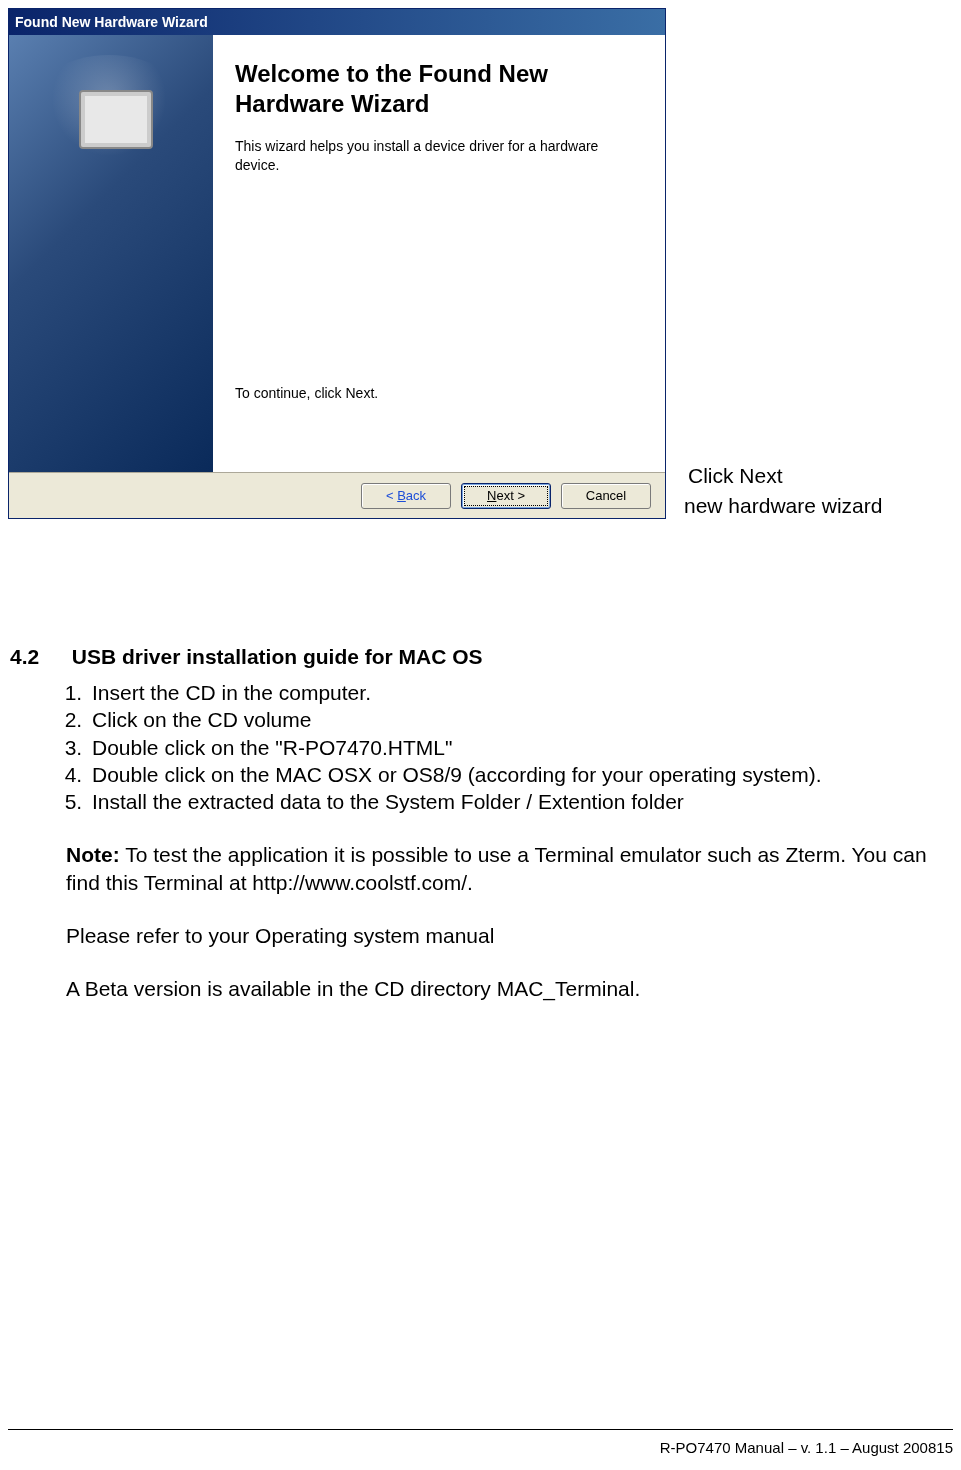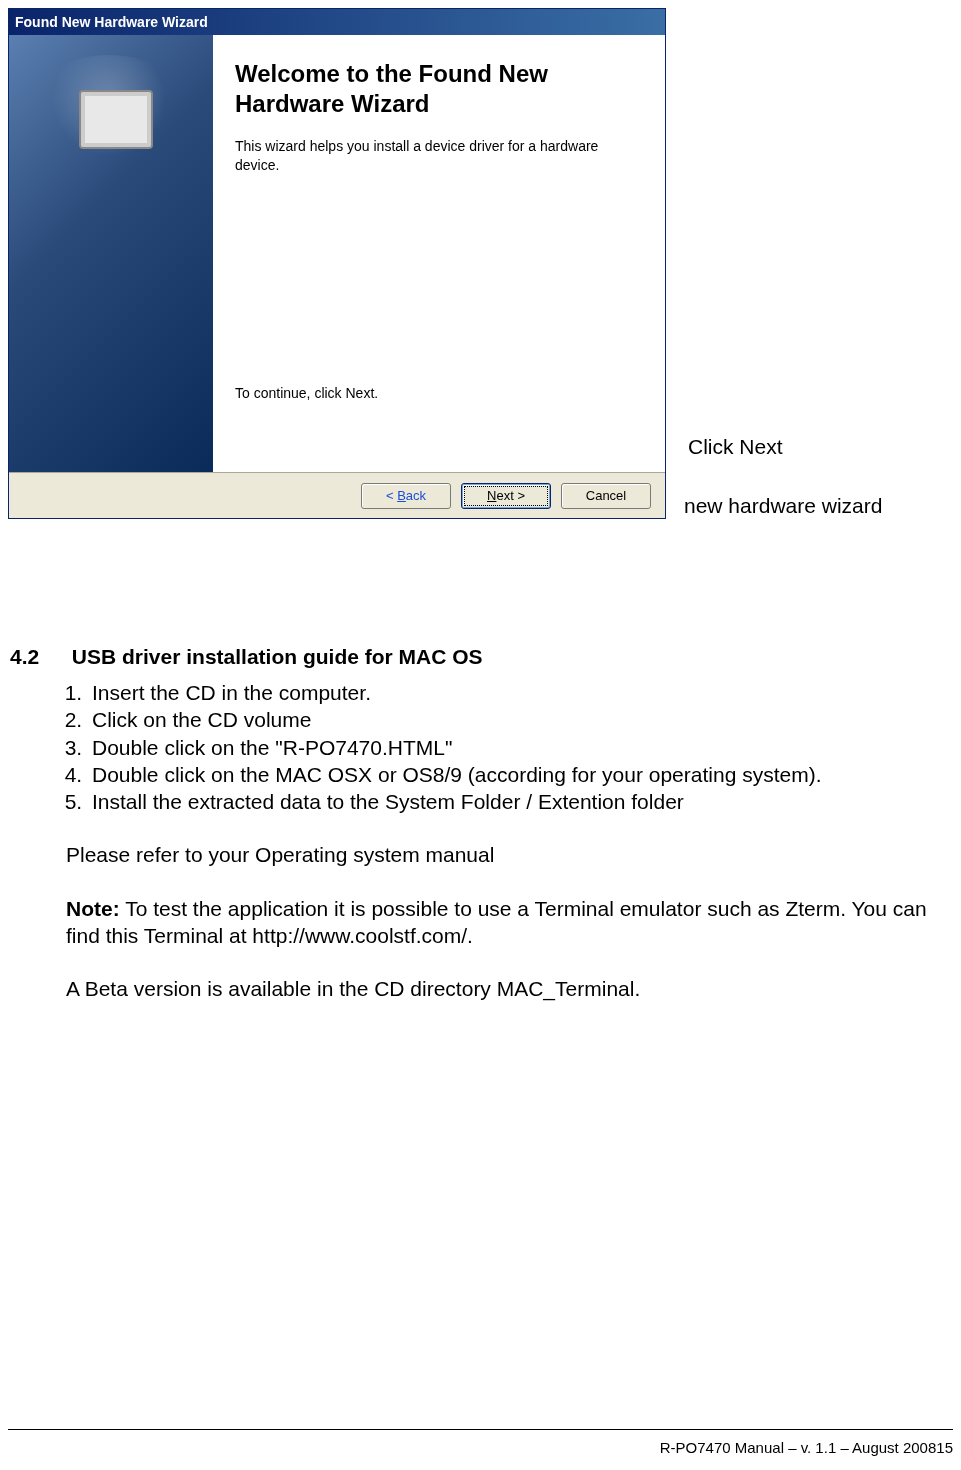--- a/index.html
+++ b/index.html
@@ -135,21 +135,21 @@
     line-height: 1.25;
     width: 270px;
   }
   .note-welcome-2 {
     font-size: 21px;
     line-height: 1.25;
   }
   .note-click {
     position: absolute;
     left: 688px;
-    top: 435px;
+    top: 464px;
     font-size: 21px;
   }
   
   .section {
     margin-top: 126px;
     padding: 0 2px;
   }
   .section-title {
     font-weight: bold;
     font-size: 21px;
@@ -225,24 +225,24 @@
       <span class="section-num">4.2</span>
       <span>USB driver installation guide for MAC OS</span>
     </div>
     <ol class="steps">
       <li>Insert the CD in the computer.</li>
       <li>Click on the CD volume</li>
       <li>Double click on the "R-PO7470.HTML"</li>
       <li>Double click on the MAC OSX or OS8/9 (according for your operating system).</li>
       <li>Install the extracted data to the System Folder / Extention folder</li>
     </ol>
-    <div class="para">Please refer to your Operating system manual</div>
     <div class="para">
       <span class="bold">Note:</span><span> To test the application it is possible to use a Terminal emulator such as Zterm. You can find this Terminal at http://www.coolstf.com/.</span>
     </div>
+    <div class="para">Please refer to your Operating system manual</div>
     <div class="para">A Beta version is available in the CD directory MAC_Terminal.</div>
   </div>
 
   <div class="footer-line"></div>
   <div class="footer">
     <span>R-PO7470 Manual – v. 1.1 – August 2008</span>
     <span>15</span>
   </div>
 </div>
 

